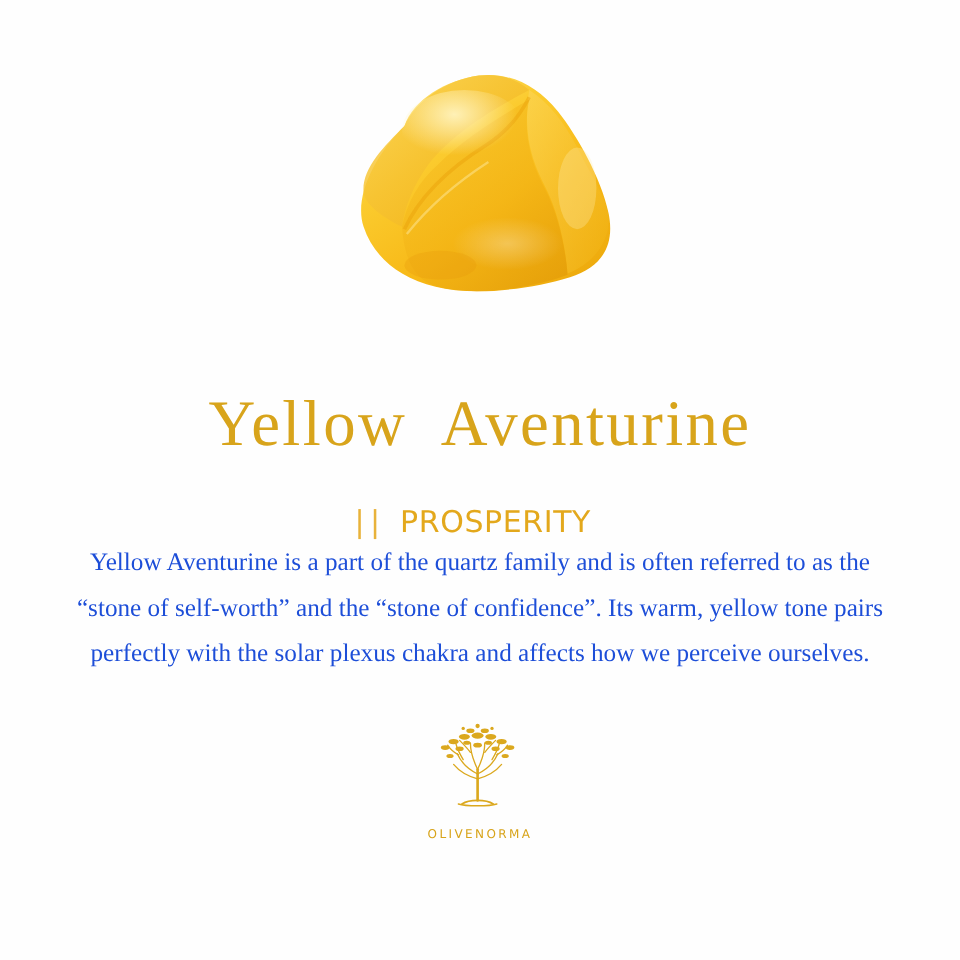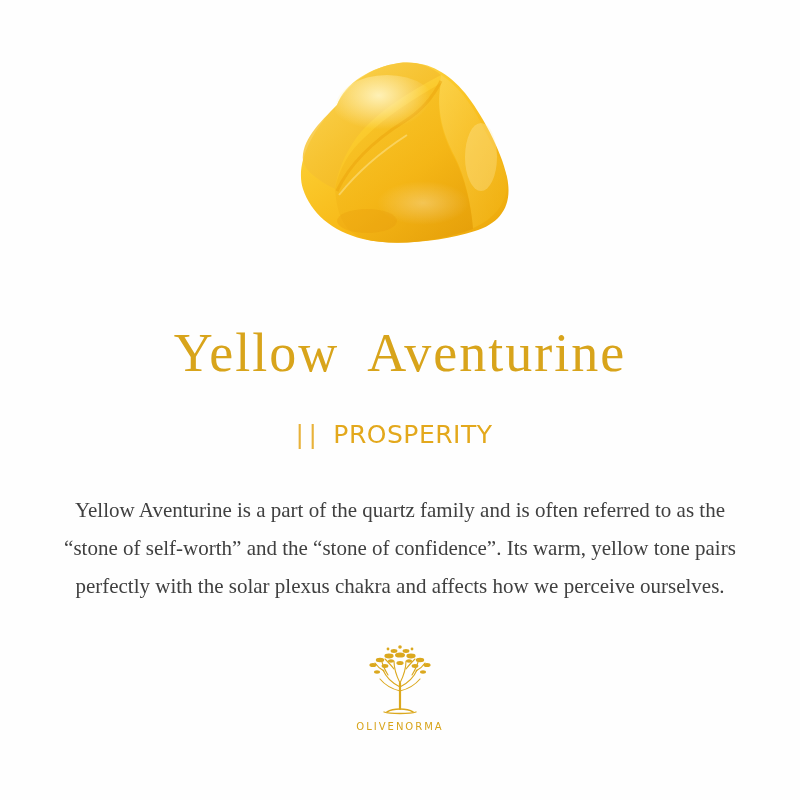--- a/index.html
+++ b/index.html
@@ -64,34 +64,34 @@
     align-items: center;
     justify-content: center;
     gap: 0px;
   }
   .keywords .kw { padding: 0 14px; }
   .keywords .sep { color: #e8b23a; padding: 0 2px; }
 
   
   .description {
     width: 690px;
-    margin-top: 42px;
     text-align: center;
     font-family: "Liberation Serif", serif;
     font-size: 21px;
     line-height: 38px;
-    color: #404040;
+    color: #1d4ed8;
   }
 
   
   .logo-wrap {
     margin-top: 34px;
     display: flex;
     flex-direction: column;
-    align-items: center;
+    align-items: flex-start;
+    gap: 11px;
   }
   .logo-name {
     font-family: "DejaVu Sans", sans-serif;
     font-size: 10px;
     letter-spacing: 2px;
     color: #d8a41b;
     margin-top: 2px;
   }
 </style>
 </head>

